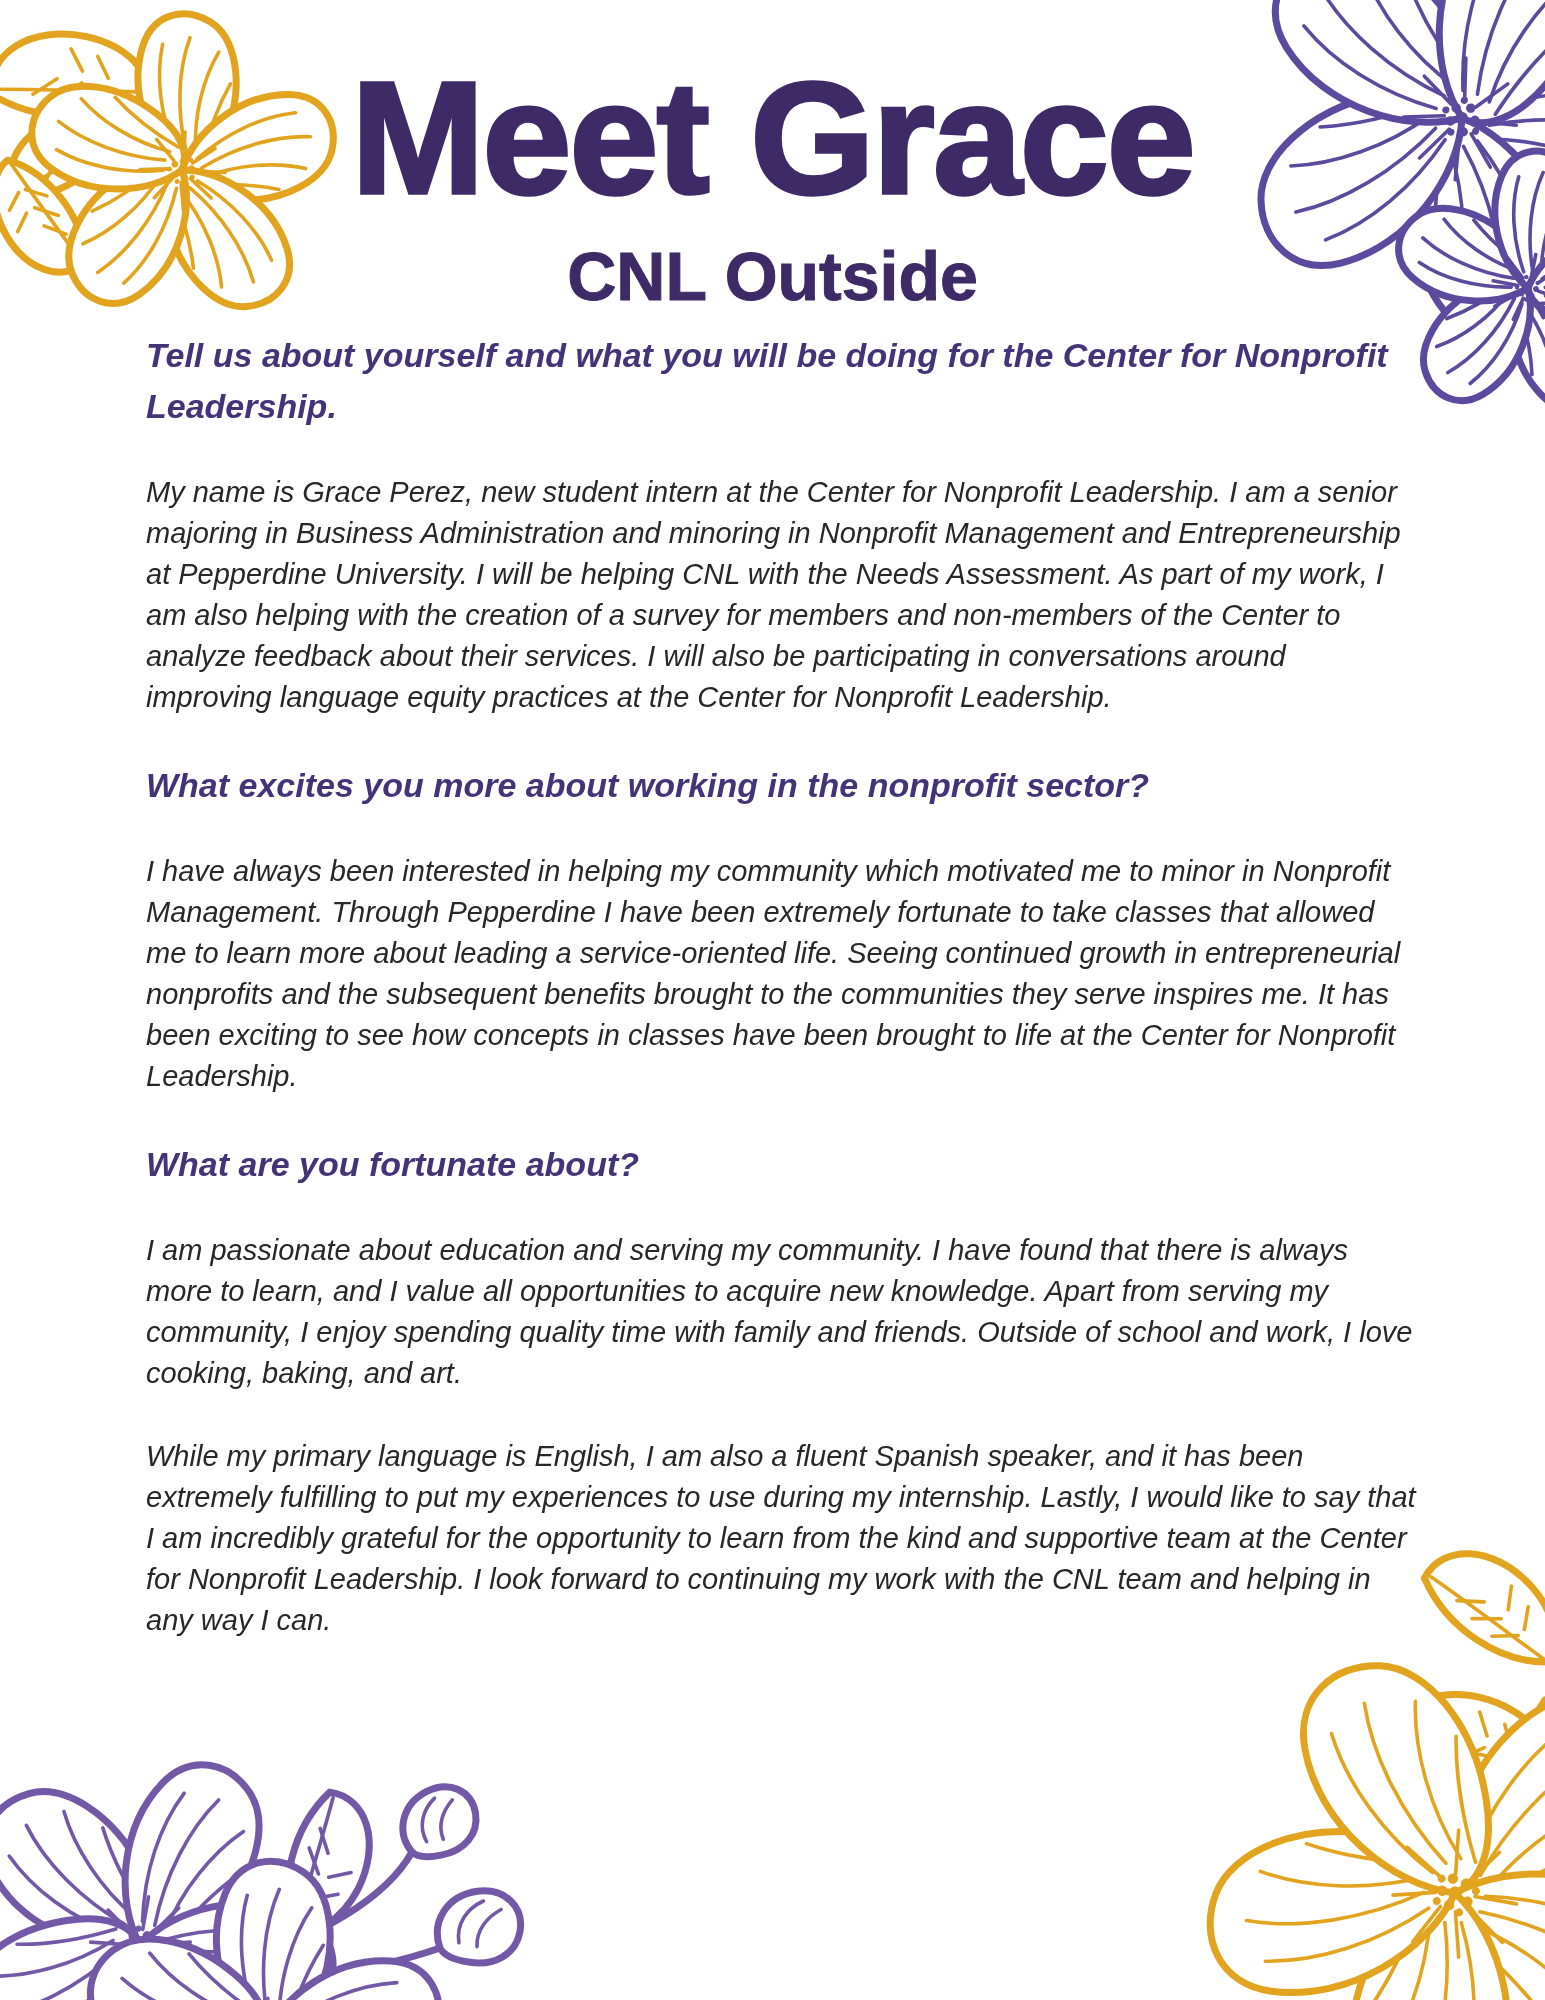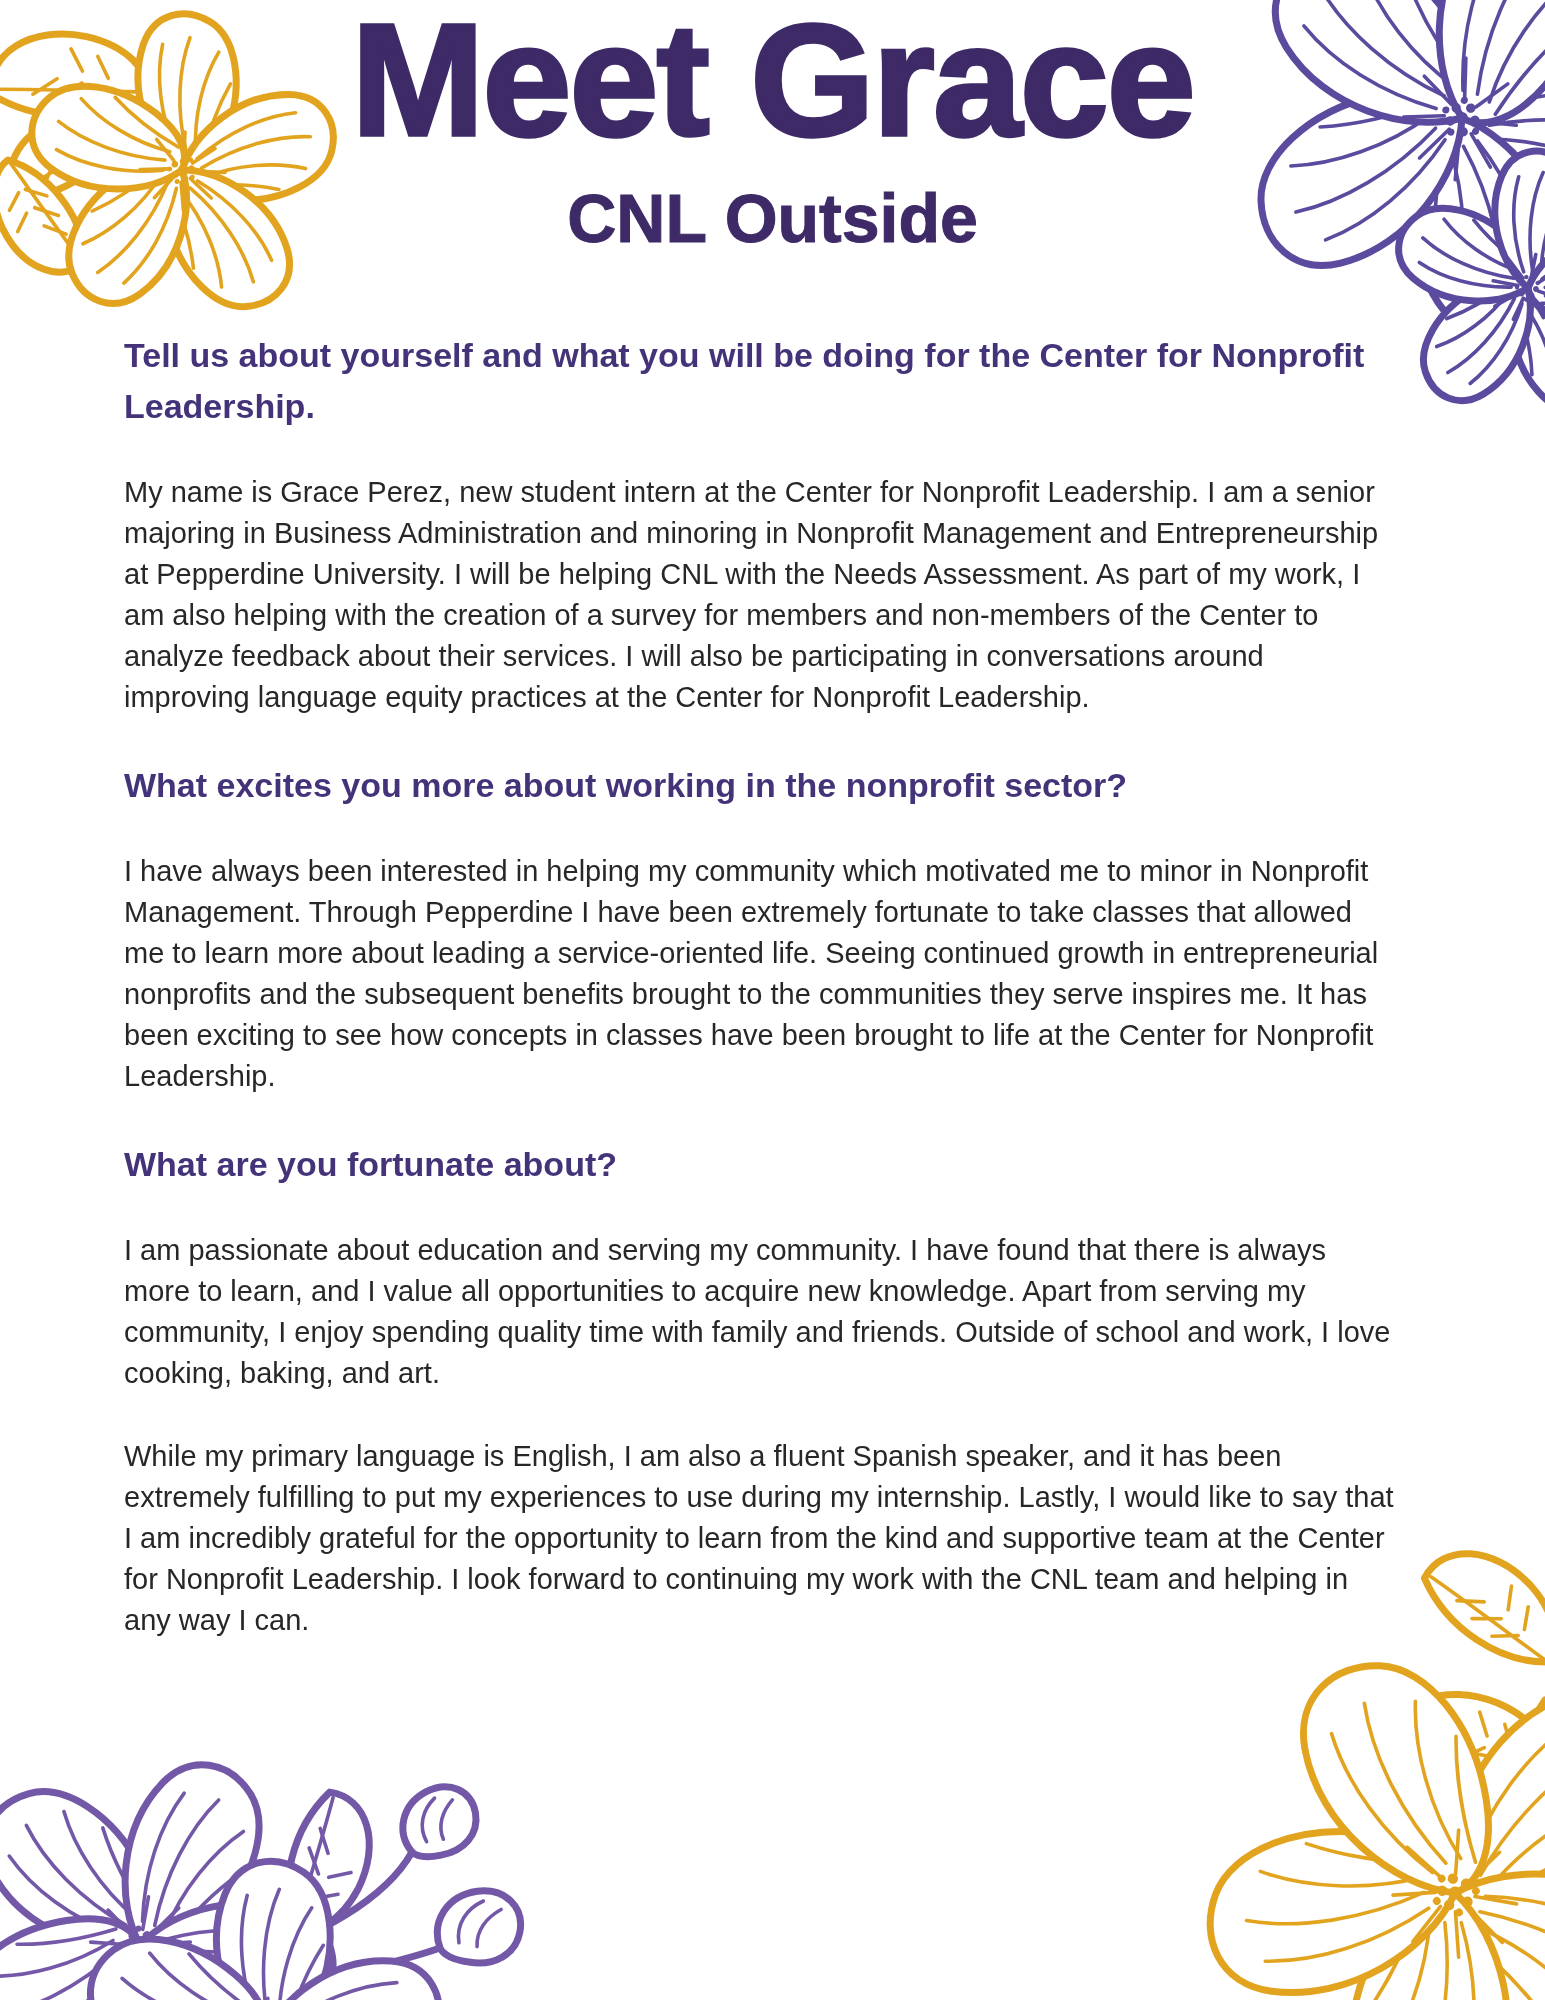--- a/index.html
+++ b/index.html
@@ -22,33 +22,33 @@
   }
   
   .deco-layer{position:absolute;inset:0;width:1545px;height:2000px;z-index:0;}
   .outline{fill:#ffffff;stroke:currentColor;stroke-width:7;stroke-linecap:round;stroke-linejoin:round;vector-effect:non-scaling-stroke;}
   .stem{fill:none;stroke:currentColor;stroke-width:7;stroke-linecap:round;vector-effect:non-scaling-stroke;}
   .vein{fill:none;stroke:currentColor;stroke-width:3.6;stroke-linecap:round;vector-effect:non-scaling-stroke;}
   .dot{fill:currentColor;stroke:none;}
 
   header{position:absolute;top:0;left:0;right:0;text-align:center;z-index:2;}
   .title{
-    margin:0;
+    margin:0;padding-top:58px;
     font-size:160px;line-height:160px;font-weight:900;letter-spacing:-2px;
     color:var(--title);
     -webkit-text-stroke:3.5px var(--title);
   }
   .subtitle{
     margin:18px 0 0 0;
     font-size:68px;line-height:80px;font-weight:700;
     color:var(--title);
     -webkit-text-stroke:1px var(--title);
   }
   main{
-    position:absolute;left:124px;top:330px;width:1272px;z-index:2;
+    position:absolute;left:146px;top:330px;width:1272px;z-index:2;font-style:italic;
   }
   .question{
     margin:0 0 40px 0;
     font-size:34px;line-height:51px;font-weight:700;
     color:var(--heading);
   }
   .answer{
     margin:16px 0 42px 0;
     font-size:29px;line-height:41px;font-weight:400;
     color:var(--body-text);

